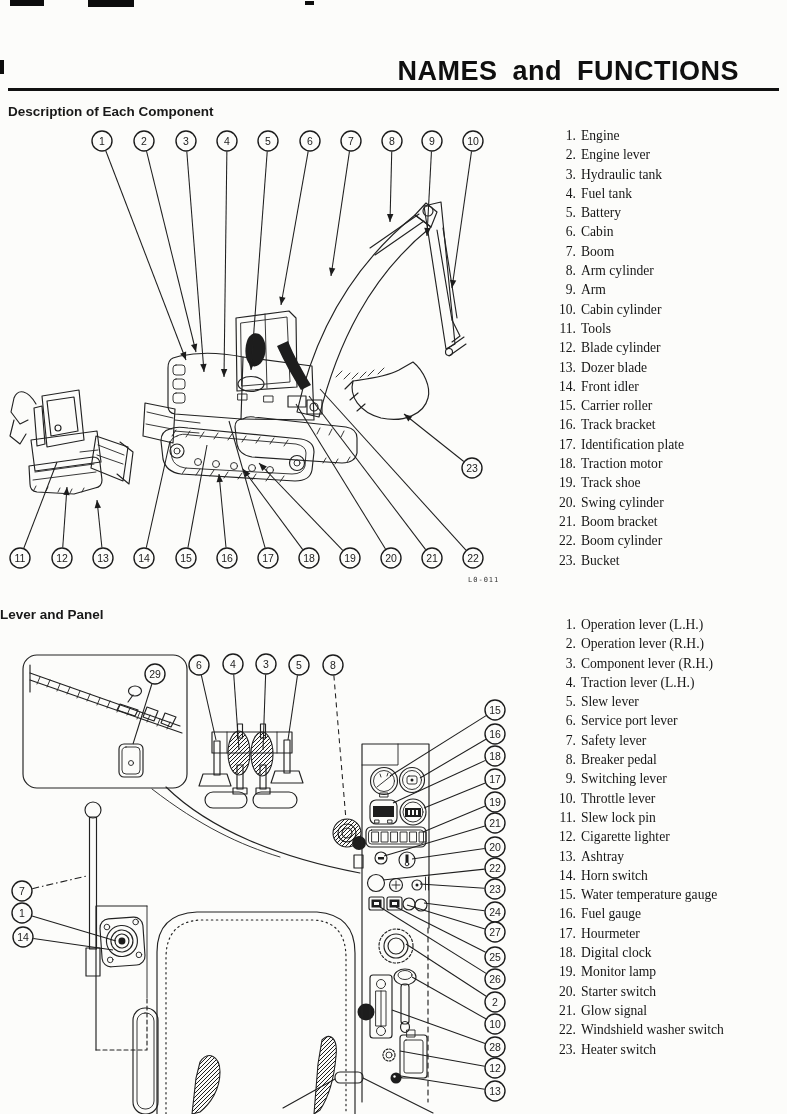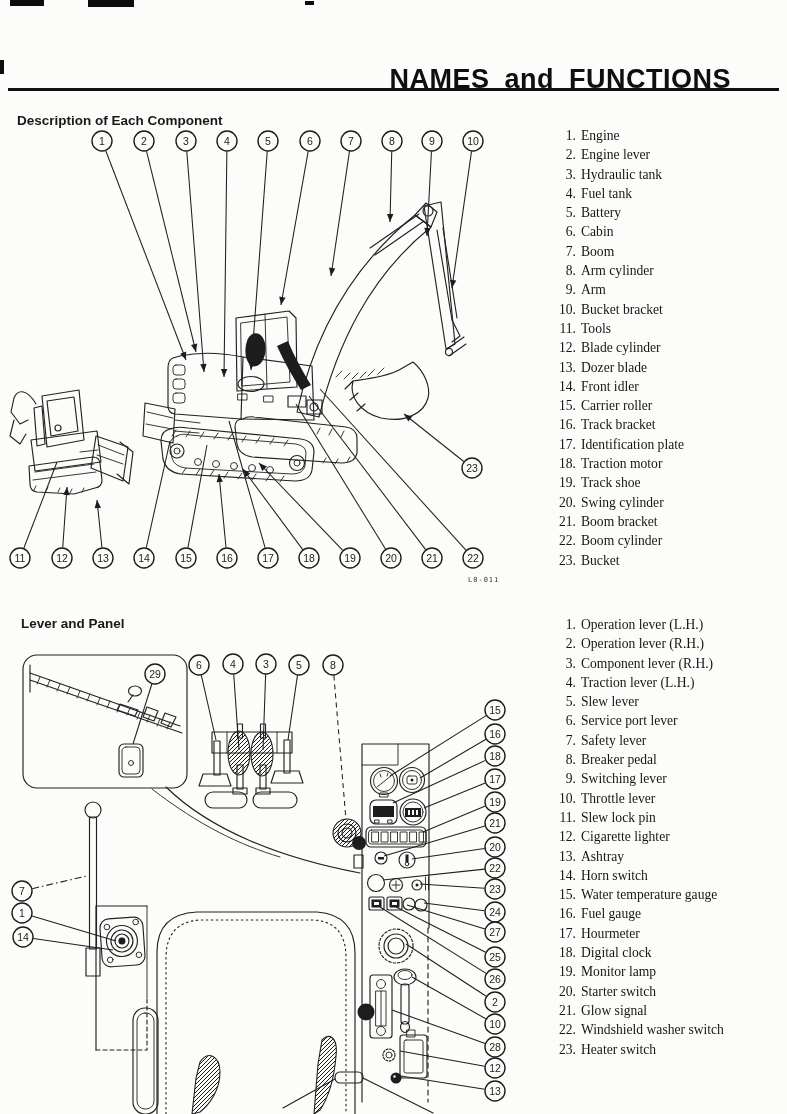--- a/index.html
+++ b/index.html
@@ -3,27 +3,27 @@
 <meta charset="utf-8">
 <style>
   html,body{margin:0;padding:0;}
   body{width:787px;height:1114px;position:relative;background:#fcfcfa;color:#161616;
        font-family:"Liberation Serif",serif;overflow:hidden;}
   .scan-mark{position:absolute;background:#0d0d0d;}
   .m1{left:10px;top:0;width:34px;height:6px;}
   .m2{left:88px;top:0;width:46px;height:7px;}
   .m3{left:305px;top:1px;width:9px;height:4px;}
   .m4{left:0;top:60px;width:4px;height:14px;}
-  .title{position:absolute;top:52px;right:44px;margin:12px;
+  .title{position:absolute;top:52px;right:44px;margin:4px;
          font:bold 27px "Liberation Sans",sans-serif;letter-spacing:.5px;word-spacing:7px;
          color:#0f0f0f;white-space:nowrap;}
   .rule{position:absolute;left:8px;top:88px;width:771px;height:3px;background:#111;}
-  .sec-heading{position:absolute;margin:9px;font:600 13.5px "Liberation Sans",sans-serif;color:#191919;}
+  .sec-heading{position:absolute;margin:0;font:600 13.5px "Liberation Sans",sans-serif;color:#191919;}
   .h-sec1{left:8px;top:104px;}
-  .h-sec2{left:12px;top:607px;text-align:center;}
+  .h-sec2{left:0;top:607px;text-align:center;}
   .list{position:absolute;left:552px;width:234px;}
   .list1{top:126px;}
   .list2{top:615px;}
   .li{display:flex;line-height:19.3px;font-size:13.6px;}
   .num{width:24px;text-align:right;margin-right:5px;flex:none;}
   .lbl{white-space:nowrap;}
   .figcode{position:absolute;left:456px;top:576px;font:7px "DejaVu Sans Mono",monospace;
            letter-spacing:1px;color:#333;padding-left:12px;}
   svg.art{position:absolute;left:0;top:0;pointer-events:none;}
   svg .ln{stroke:#222;stroke-width:1.15;fill:none;stroke-linecap:round;stroke-linejoin:round;}
@@ -80,21 +80,21 @@
     <div class="li">
       <span class="num">8.</span>
       <span class="lbl">Arm cylinder</span>
     </div>
     <div class="li">
       <span class="num">9.</span>
       <span class="lbl">Arm</span>
     </div>
     <div class="li">
       <span class="num">10.</span>
-      <span class="lbl">Bucket bracket</span>
+      <span class="lbl">Cabin cylinder</span>
     </div>
     <div class="li">
       <span class="num">11.</span>
       <span class="lbl">Tools</span>
     </div>
     <div class="li">
       <span class="num">12.</span>
       <span class="lbl">Blade cylinder</span>
     </div>
     <div class="li">

